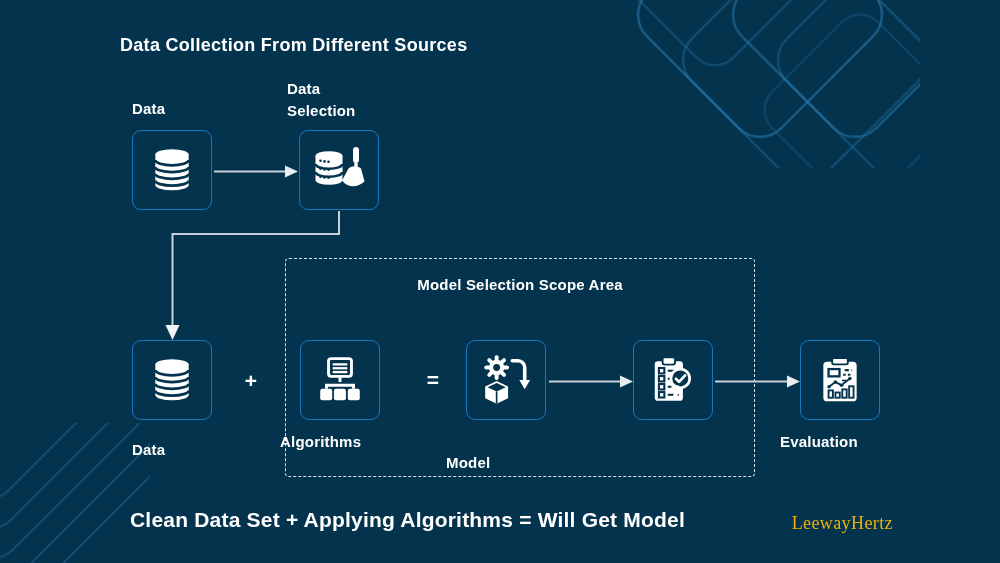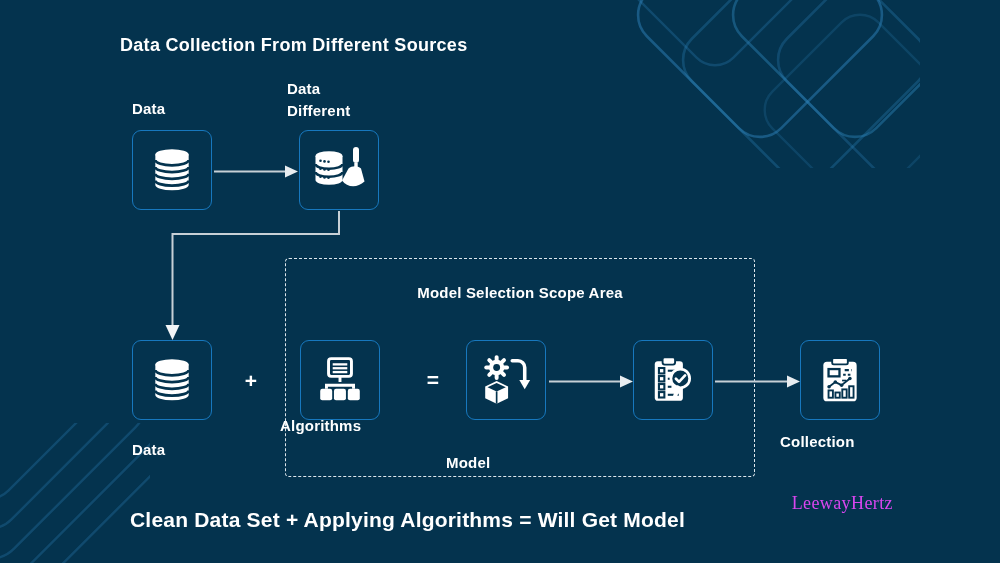--- a/index.html
+++ b/index.html
@@ -13,43 +13,43 @@
   #title{left:120px;top:35px;font-size:18px;font-weight:700;letter-spacing:.3px;}
   .node{
     position:absolute;width:80px;height:80px;
     border:1.6px solid #1778BE;border-radius:9px;
     display:flex;align-items:center;justify-content:center;box-sizing:border-box;
   }
   .node-label{position:absolute;font-size:15px;font-weight:600;text-align:left;letter-spacing:.2px;}
   #lbl-data-top{left:132px;top:100px;width:80px;}
   #lbl-cleansing{left:287px;top:78px;width:104px;line-height:22px;}
   #lbl-data-bottom{left:132px;top:441px;width:80px;}
-  #lbl-algorithms{left:280px;top:417px;width:120px;}
+  #lbl-algorithms{left:280px;top:433px;width:120px;}
   #lbl-model{left:446px;top:454px;width:120px;}
   #lbl-modeleval{left:593px;top:433px;width:160px;}
   #lbl-prediction{left:780px;top:433px;width:120px;}
   #box-data1{left:132px;top:130px;}
   #box-cleansing{left:299px;top:130px;}
   #box-data2{left:132px;top:340px;}
   #box-algorithms{left:300px;top:340px;}
   #box-model{left:466px;top:340px;}
   #box-modeleval{left:633px;top:340px;}
   #box-prediction{left:800px;top:340px;}
   .op{position:absolute;width:34px;text-align:center;font-size:21px;font-weight:700;}
   #op-plus{left:234px;top:369px;}
   #op-equals{left:416px;top:368px;}
   #scope{
     position:absolute;left:285px;top:258px;width:470px;height:219px;
     border:1.6px dashed #DEE7ED;border-radius:4px;box-sizing:border-box;
   }
-  #scope-label{left:285px;top:284px;width:470px;text-align:center;font-size:15px;font-weight:600;letter-spacing:.2px;}
+  #scope-label{left:285px;top:276px;width:470px;text-align:center;font-size:15px;font-weight:600;letter-spacing:.2px;}
   #caption{left:130px;top:508px;font-size:21px;font-weight:600;letter-spacing:.2px;}
   #watermark{
-    right:27px;top:493px;font-family:"Liberation Serif",serif;
-    font-size:18px;color:#d946ef;letter-spacing:.4px;
+    right:27px;top:513px;font-family:"Liberation Serif",serif;
+    font-size:18px;color:#eab308;letter-spacing:.4px;
   }
   .arrow{position:absolute;}
 </style>
 </head>
 <body>
 
 <div id="canvas">
 
   <svg class="deco" style="right:0;top:0" width="310" height="168" viewBox="0 0 310 168">
     <g fill="none" stroke-linejoin="round">
@@ -69,21 +69,21 @@
       <rect x="-152.5" y="-162.5" width="285" height="285" rx="38" transform="rotate(45 -10 -20)"></rect>
       <rect x="-175" y="-185" width="330" height="330" rx="42" transform="rotate(45 -10 -20)"></rect>
     </g>
   </svg>
 
   <div id="title" class="abs">Data Collection From Different Sources</div>
 
   <div id="lbl-data-top" class="node-label">Data</div>
   <div id="lbl-cleansing" class="node-label">
     <span>Data</span><br>
-    <span>Different</span>
+    <span>Selection</span>
   </div>
 
   <div id="box-data1" class="node">
     <svg width="50" height="50" viewBox="0 0 48 48">
       <g fill="#fff">
         <ellipse cx="24" cy="9" rx="16" ry="5"></ellipse>
         <path d="M8 9 V38.5 a16 5 0 0 0 32 0 V9 Z"></path>
       </g>
       <g stroke="#04334E" stroke-width="2.6" fill="none">
         <path d="M8 14.5 a16 5 0 0 0 32 0"></path>
@@ -240,18 +240,18 @@
         <circle cx="19.5" cy="26" r="1.7"></circle>
         <circle cx="25.5" cy="29" r="1.7"></circle>
         <circle cx="33.5" cy="22.5" r="1.7"></circle>
       </g>
     </svg>
   </div>
 
   <div id="lbl-data-bottom" class="node-label">Data</div>
   <div id="lbl-algorithms" class="node-label">Algorithms</div>
   <div id="lbl-model" class="node-label">Model</div>
-  <div id="lbl-prediction" class="node-label">Collection</div>
+  <div id="lbl-prediction" class="node-label">Evaluation</div>
 
   <div id="caption" class="abs">Clean Data Set + Applying Algorithms = Will Get Model</div>
   <div id="watermark" class="abs">LeewayHertz</div>
 
 </div>
 
 </body></html>

